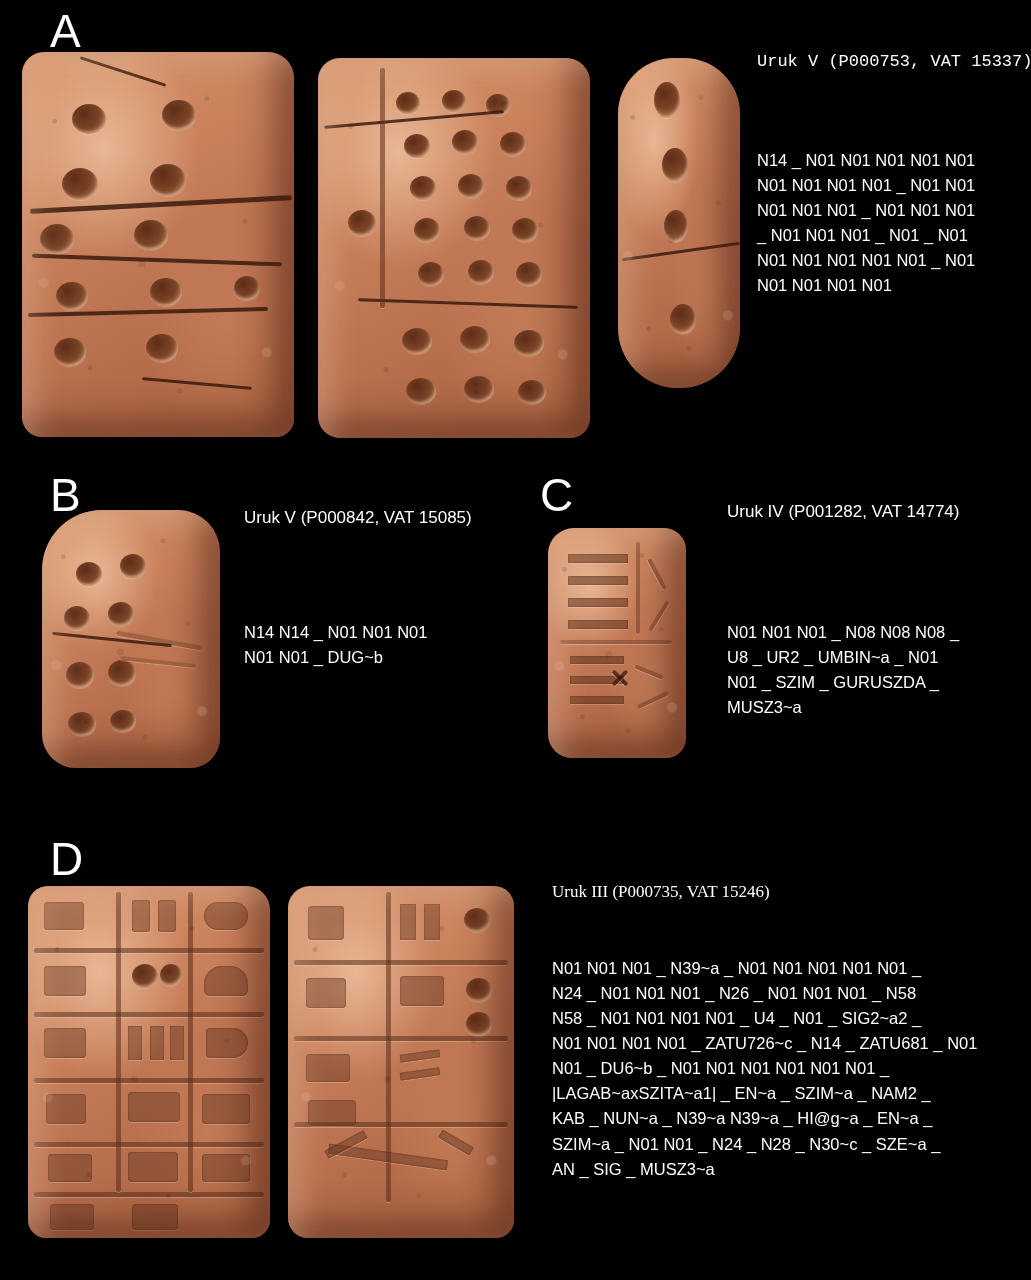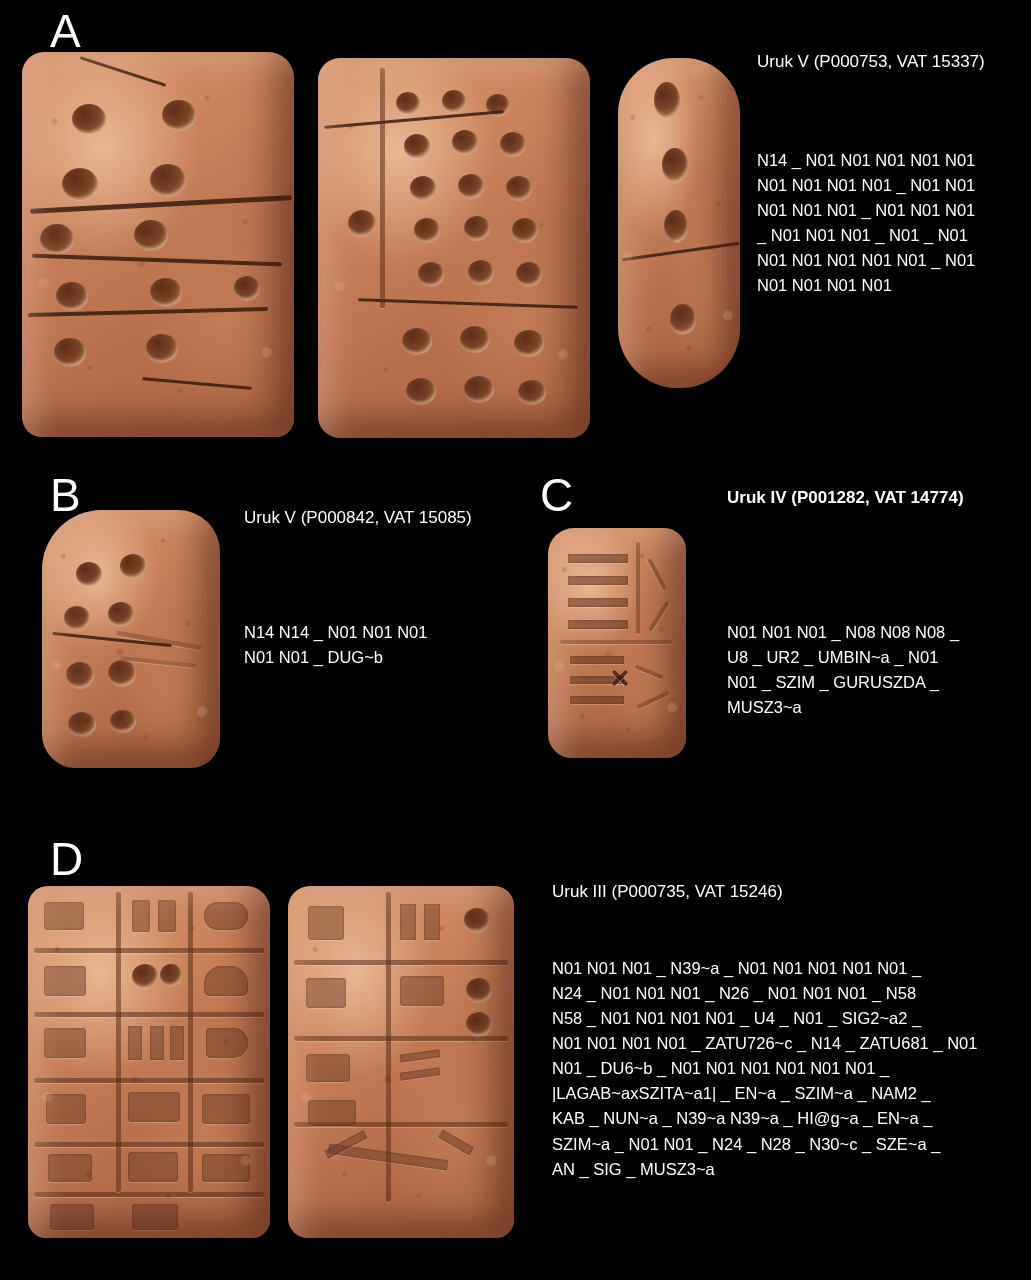--- a/index.html
+++ b/index.html
@@ -163,21 +163,21 @@
   <div class="clay">
     <div class="dot" style="left:36px; top:24px; width:26px; height:36px;"></div>
     <div class="dot" style="left:44px; top:90px; width:26px; height:34px;"></div>
     <div class="dot" style="left:46px; top:152px; width:24px; height:32px;"></div>
     <div class="dot" style="left:52px; top:246px; width:26px; height:30px;"></div>
     <div class="crack" style="left:4px; top:192px; width:118px; height:3px; transform:rotate(-8deg);"></div>
     <div class="shade"></div>
   </div>
 </div>
 
-<div class="caption" style="left:757px; top:52px;">Uruk V (P000753, VAT 15337)</div>
+<div class="caption" style="left:757px; top:52px;font-family:Liberation Mono, monospace;">Uruk V (P000753, VAT 15337)</div>
 <div class="translit" style="left:757px; top:148px;">N14 _ N01 N01 N01 N01 N01
 N01 N01 N01 N01 _ N01 N01
 N01 N01 N01 _ N01 N01 N01
 _ N01 N01 N01 _ N01 _ N01
 N01 N01 N01 N01 N01 _ N01
 N01 N01 N01 N01</div>
 
 <div class="panel-letter" style="left:50px; top:472px;">B</div>
 
 <div class="tablet" style="left:42px; top:510px; width:178px; height:258px; border-radius:60px 42px 30px 34px;">
@@ -217,21 +217,21 @@
     <div class="line" style="left:94px; top:86px; width:34px; height:4px; transform:rotate(-58deg); background:rgba(110,60,38,0.5);"></div>
     <div class="line" style="left:86px; top:142px; width:30px; height:4px; transform:rotate(22deg); background:rgba(110,60,38,0.5);"></div>
     <div class="line" style="left:88px; top:170px; width:34px; height:4px; transform:rotate(-25deg); background:rgba(110,60,38,0.5);"></div>
     <div class="line" style="left:62px; top:148px; width:20px; height:4px; transform:rotate(45deg); background:rgba(60,24,12,0.75);"></div>
     <div class="line" style="left:62px; top:148px; width:20px; height:4px; transform:rotate(-45deg); background:rgba(60,24,12,0.75);"></div>
     <div class="line" style="left:12px; top:112px; width:112px; height:4px; background:rgba(110,60,38,0.45);"></div>
     <div class="shade"></div>
   </div>
 </div>
 
-<div class="caption" style="left:727px; top:488px;font-weight:bold;">Uruk IV (P001282, VAT 14774)</div>
+<div class="caption" style="left:727px; top:502px;">Uruk IV (P001282, VAT 14774)</div>
 <div class="translit" style="left:727px; top:620px;">N01 N01 N01 _ N08 N08 N08 _
 U8 _ UR2 _ UMBIN~a _ N01
 N01 _ SZIM _ GURUSZDA _
 MUSZ3~a</div>
 
 <div class="panel-letter" style="left:50px; top:836px;">D</div>
 
 <div class="tablet" style="left:28px; top:886px; width:242px; height:352px; border-radius:20px 24px 18px 18px;">
   <div class="clay">
     <div class="line" style="left:6px; top:62px; width:230px; height:5px;"></div>
@@ -284,21 +284,21 @@
     <div class="wedge" style="left:112px; top:166px; width:40px; height:8px; transform:rotate(-8deg); background:rgba(105,56,33,0.45);"></div>
     <div class="wedge" style="left:112px; top:184px; width:40px; height:8px; transform:rotate(-8deg); background:rgba(105,56,33,0.45);"></div>
     <div class="wedge" style="left:20px; top:214px; width:48px; height:26px; border-radius:4px; background:rgba(105,56,33,0.45);"></div>
     <div class="wedge" style="left:40px; top:266px; width:120px; height:10px; transform:rotate(8deg); background:rgba(105,56,33,0.45);"></div>
     <div class="wedge" style="left:36px; top:254px; width:44px; height:9px; transform:rotate(-28deg); background:rgba(105,56,33,0.45);"></div>
     <div class="wedge" style="left:150px; top:252px; width:36px; height:9px; transform:rotate(30deg); background:rgba(105,56,33,0.45);"></div>
     <div class="shade"></div>
   </div>
 </div>
 
-<div class="caption" style="left:552px; top:882px;">Uruk III (P000735, VAT 15246)</div>
+<div class="caption" style="left:552px; top:882px;font-family:Liberation Serif, serif;">Uruk III (P000735, VAT 15246)</div>
 <div class="translit" style="left:552px; top:956px;">N01 N01 N01 _ N39~a _ N01 N01 N01 N01 N01 _
 N24 _ N01 N01 N01 _ N26 _ N01 N01 N01 _ N58
 N58 _ N01 N01 N01 N01 _ U4 _ N01 _ SIG2~a2 _
 N01 N01 N01 N01 _ ZATU726~c _ N14 _ ZATU681 _ N01
 N01 _ DU6~b _ N01 N01 N01 N01 N01 N01 _
 |LAGAB~axSZITA~a1| _ EN~a _ SZIM~a _ NAM2 _
 KAB _ NUN~a _ N39~a N39~a _ HI@g~a _ EN~a _
 SZIM~a _ N01 N01 _ N24 _ N28 _ N30~c _ SZE~a _
 AN _ SIG _ MUSZ3~a</div>
 

